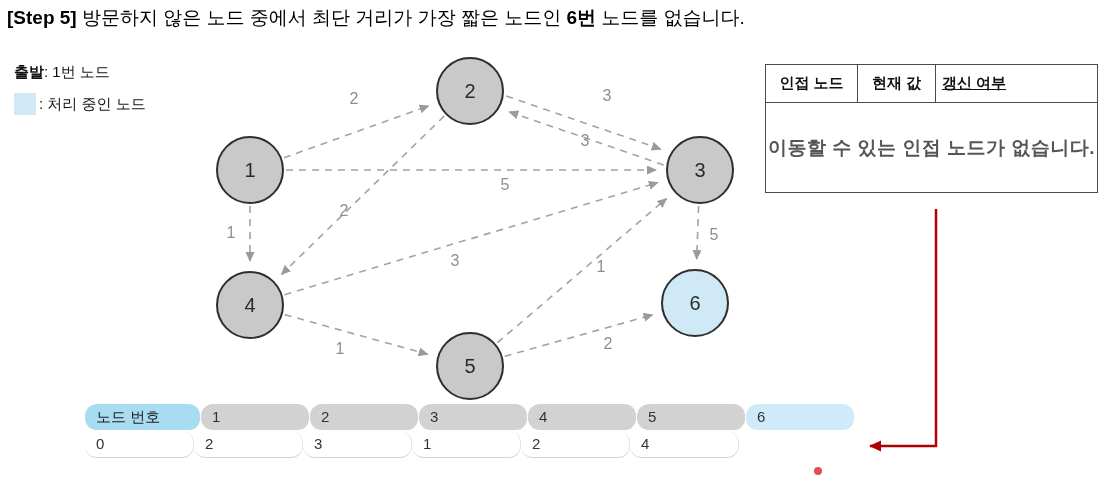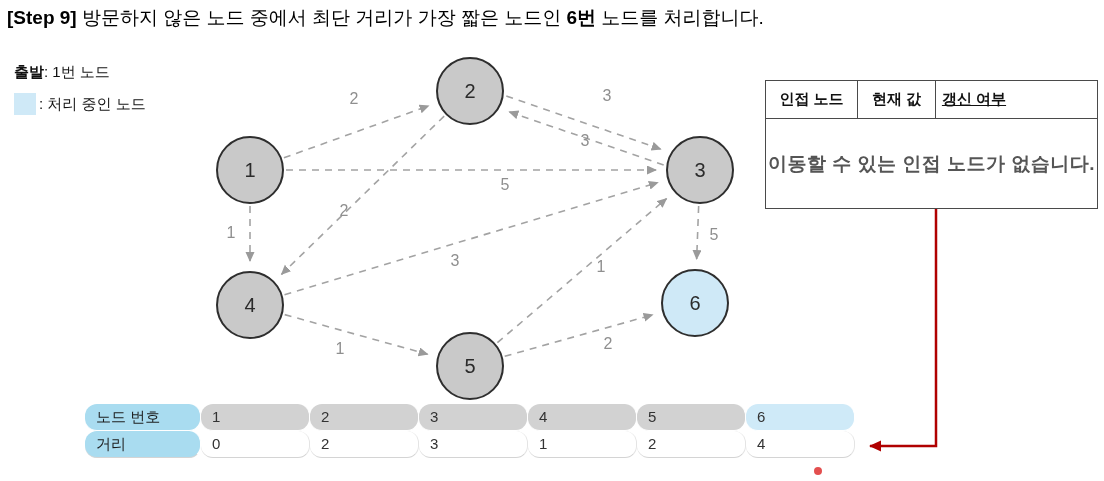--- a/index.html
+++ b/index.html
@@ -16,21 +16,21 @@
   .legend .b { font-weight:700; }
   .swatch { display:inline-block; width:22px; height:22px; margin-right:3px; flex:0 0 auto; }
   .swatch.blue { background:#cfe9f7; }
   .swatch.gray { background:#c9c9c9; }
 
   svg.graph { position:absolute; left:0; top:0; }
   .edge { stroke:#a3a3a3; stroke-width:1.6; stroke-dasharray:7 6; fill:none; }
   .edge-label { font-size:16px; fill:#8f8f8f; font-family:"Liberation Sans","DejaVu Sans",sans-serif; }
   .node-label { font-size:20px; fill:#2b2b2b; font-family:"Liberation Sans","DejaVu Sans",sans-serif; }
 
-  .adj-table { position:absolute; left:765px; top:80px; width:333px; border:1px solid #4a4a4a; background:#fff; }
+  .adj-table { position:absolute; left:765px; top:64px; width:333px; border:1px solid #4a4a4a; background:#fff; }
   .adj-head { display:flex; border-bottom:1px solid #4a4a4a; }
   .adj-th { height:37px; line-height:36px; text-align:center; font-size:15px; font-weight:700; color:#111; border-right:1px solid #4a4a4a; }
   .adj-th:last-child { border-right:none;text-decoration:underline; }
   .adj-th.c0 { width:92px; } .adj-th.c1 { width:78px; } .adj-th.c2 { width:85px; } .adj-th.c3 { width:76px; }
   .adj-body { height:89px; display:flex; align-items:center; justify-content:center; font-size:19px; color:#555; font-weight:600; letter-spacing:0.5px; }
 
   .dist-table { position:absolute; left:85px; top:404px; background:#fff; }
   .dt-row { display:flex; }
   .dt-cell { height:27px; line-height:26px; padding-left:11px; font-size:15px; border-right:1px solid #ffffff; border-bottom:1px solid #ffffff; overflow:hidden;border-radius:12px; }
   .dt-head { width:116px; background:#a9dcf0; color:#1b1b1b; }
@@ -38,21 +38,21 @@
   .row-nodes .dt-val { background:#d2d2d2; color:#333; }
   .row-nodes .dt-val.hl { background:#cfeaf8; }
   .row-dist .dt-val { background:#ffffff; color:#333; border-right:1px solid #e4e4e4; border-bottom:1px solid #d4d4d4; }
   .row-dist .dt-head { border-bottom:1px solid #d4d4d4; }
 </style>
 </head>
 <body>
 
 <div class="stage">
 
-  <div class="title"><span class="b">[Step 9]</span><span> 방문하지 않은 노드 중에서 최단 거리가 가장 짧은 노드인 </span><span class="b">6번</span><span> 노드를 처리합니다.</span></div>
+  <div class="title"><span class="b">[Step 5]</span><span> 방문하지 않은 노드 중에서 최단 거리가 가장 짧은 노드인 </span><span class="b">6번</span><span> 노드를 없습니다.</span></div>
 
   <div class="legend">
     <div class="legend-line">
         <span class="b">출발</span>
         <span>: 1번 노드</span>
       </div>
     <div class="legend-line">
         <span class="swatch blue"></span>
         <span>: 처리 중인 노드</span>
       </div>
@@ -124,21 +124,20 @@
     <div class="dt-row row-nodes">
       <div class="dt-cell dt-head">노드 번호</div>
       <div class="dt-cell dt-val">1</div>
       <div class="dt-cell dt-val">2</div>
       <div class="dt-cell dt-val">3</div>
       <div class="dt-cell dt-val">4</div>
       <div class="dt-cell dt-val">5</div>
       <div class="dt-cell dt-val hl">6</div>
     </div>
     <div class="dt-row row-dist">
-      <div class="dt-cell dt-head">거리</div>
       <div class="dt-cell dt-val">0</div>
       <div class="dt-cell dt-val">2</div>
       <div class="dt-cell dt-val">3</div>
       <div class="dt-cell dt-val">1</div>
       <div class="dt-cell dt-val">2</div>
       <div class="dt-cell dt-val">4</div>
     </div>
   </div>
 
 </div>

